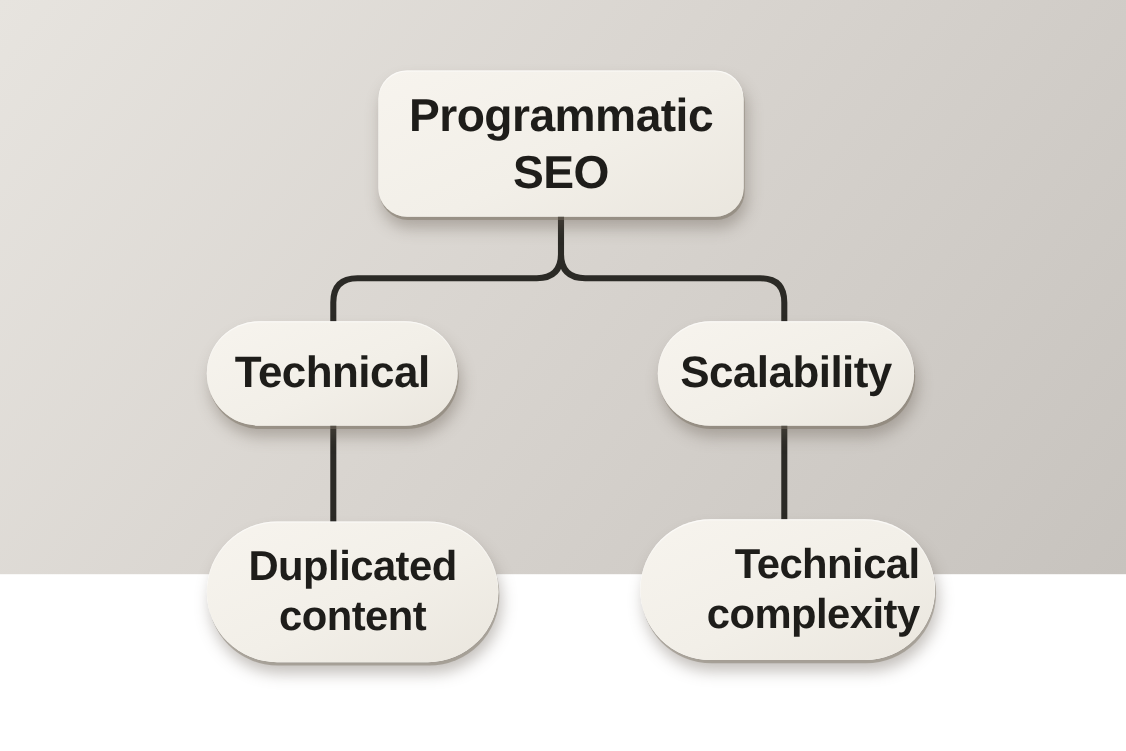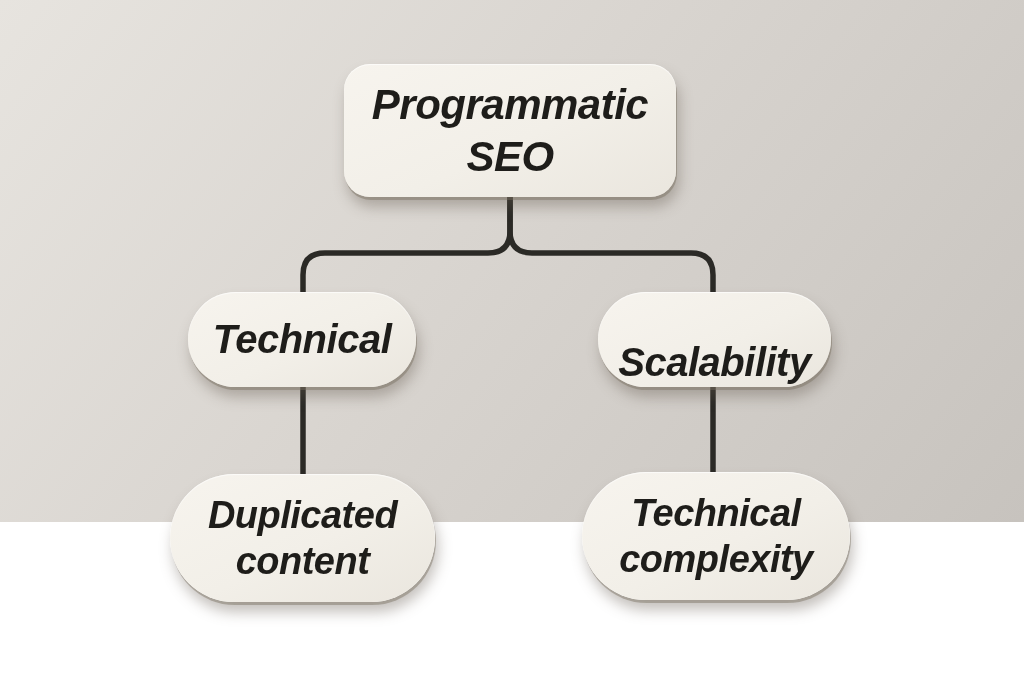--- a/index.html
+++ b/index.html
@@ -18,21 +18,20 @@
     font-family: "Liberation Sans", "DejaVu Sans", sans-serif;
   }
   .canvas {
     position: relative;
     width: 1024px;
     height: 522px;
     background: linear-gradient(128deg,
       var(--background-top-left) 0%,
       var(--background-mid) 45%,
       var(--background-bottom-right) 100%);
-    font-style: italic;
   }
   .connectors {
     position: absolute;
     left: 0; top: 0;
     width: 1024px; height: 683px;
     pointer-events: none;
   }
   .connectors path {
     fill: none;
     stroke: var(--connector);
@@ -69,32 +68,32 @@
   .node-pill { border-radius: 999px; }
   .node-efficiency {
     left: 188px; top: 292px;
     width: 228px; height: 95px;
     font-size: 40px;
   }
   .node-scalability {
     left: 598px; top: 292px;
     width: 233px; height: 95px;
     font-size: 40px;
-    align-items: flex-end;
   }
   .node-duplicated {
-    left: 170px; top: 474px;
+    left: 188px; top: 474px;
     width: 265px; height: 128px;
     font-size: 38px;
   }
   .node-duplicated span { width: 230px; }
   .node-technical {
     left: 582px; top: 472px;
     width: 268px; height: 128px;
     font-size: 38px;
+    text-align: right;
   }
   .node-technical span { width: 240px; }
 </style>
 </head>
 <body>
 
 <div class="canvas">
 
   <svg class="connectors" width="1024" height="683" viewBox="0 0 1024 683" aria-hidden="true">
     <path d="M510,196 L510,231 Q510,253 488,253 L325,253 Q303,253 303,275 L303,293" stroke="#2b2a26"></path>

